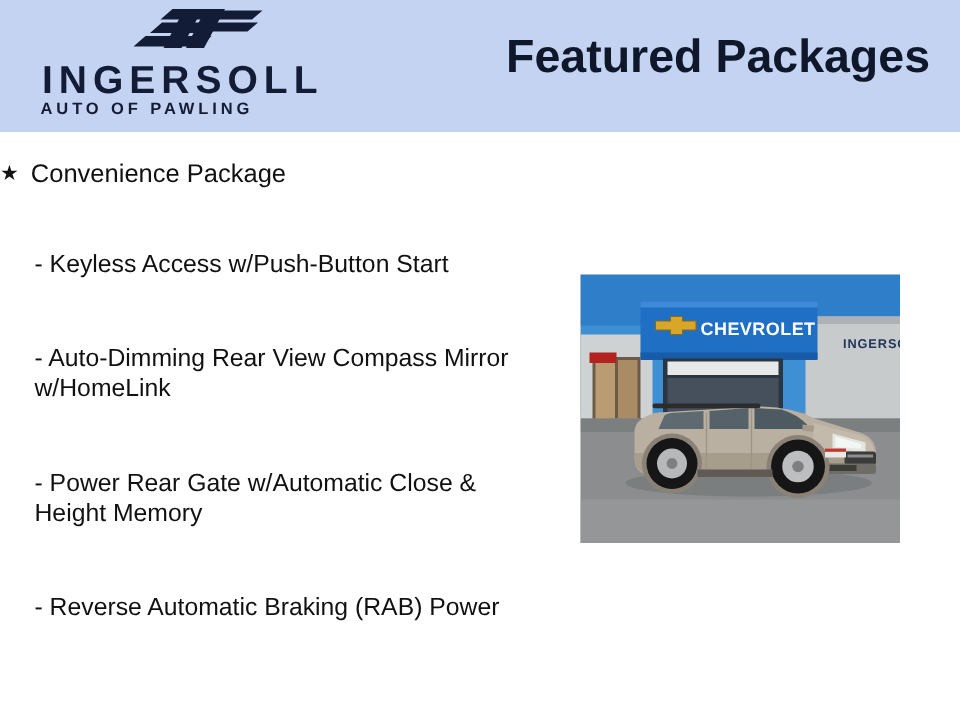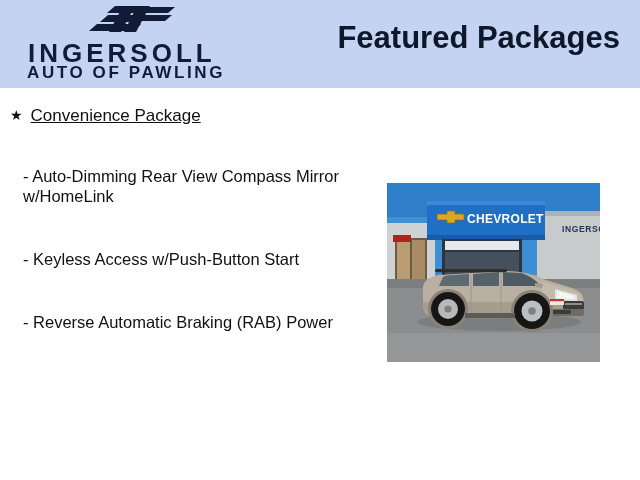--- a/index.html
+++ b/index.html
@@ -43,21 +43,21 @@
     font-size: 26px;
     font-weight: bold;
     letter-spacing: 4.0px;
     color: #131c36;
     line-height: 28px;
     text-indent: 4px;
   }
   .brand-sub {
     display: block;
     margin-top: -1px;
-    font-size: 17px;
+    font-size: 11px;
     font-weight: bold;
     letter-spacing: 2.6px;
     color: #131c36;
     line-height: 14px;
     text-indent: 3px;
   }
 
   .header-title {
     position: absolute;
     right: 20px;
@@ -73,26 +73,25 @@
   .content {
     position: absolute;
     left: 0;
     top: 88px;
     width: 640px;
     height: 392px;
   }
 
   .package-heading {
     position: absolute;
-    left: 10px;
+    left: 0;
     top: 18px;
     font-size: 17px;
     color: #111111;
     white-space: nowrap;
-    text-decoration: underline;
   }
   .star-bullet {
     display: inline-block;
     font-size: 14px;
     color: #111111;
     vertical-align: 1px;
     margin-right: 8px;
   }
 
   .feature-list {
@@ -148,22 +147,23 @@
   <div class="header-title">Featured Packages</div>
 </div>
 
 <div class="content">
 
   <div class="package-heading">
     <span class="star-bullet">★</span><span>Convenience Package</span>
   </div>
 
   <div class="feature-list">
+    <div class="feature-item">- Keyless Access w/Push-Button Start</div>
     <div class="feature-item">- Auto-Dimming Rear View Compass Mirror w/HomeLink</div>
-    <div class="feature-item">- Keyless Access w/Push-Button Start</div>
+    <div class="feature-item">- Power Rear Gate w/Automatic Close &amp; Height Memory</div>
     <div class="feature-item">- Reverse Automatic Braking (RAB) Power</div>
   </div>
 
   <div class="vehicle-photo">
     <svg viewBox="0 0 213 179">
 
       <rect x="0" y="0" width="213" height="92" fill="#3f8fd4"></rect>
       <rect x="0" y="0" width="213" height="34" fill="#2f7ec9"></rect>
 
       <rect x="150" y="28" width="63" height="72" fill="#c8cbcc"></rect>

